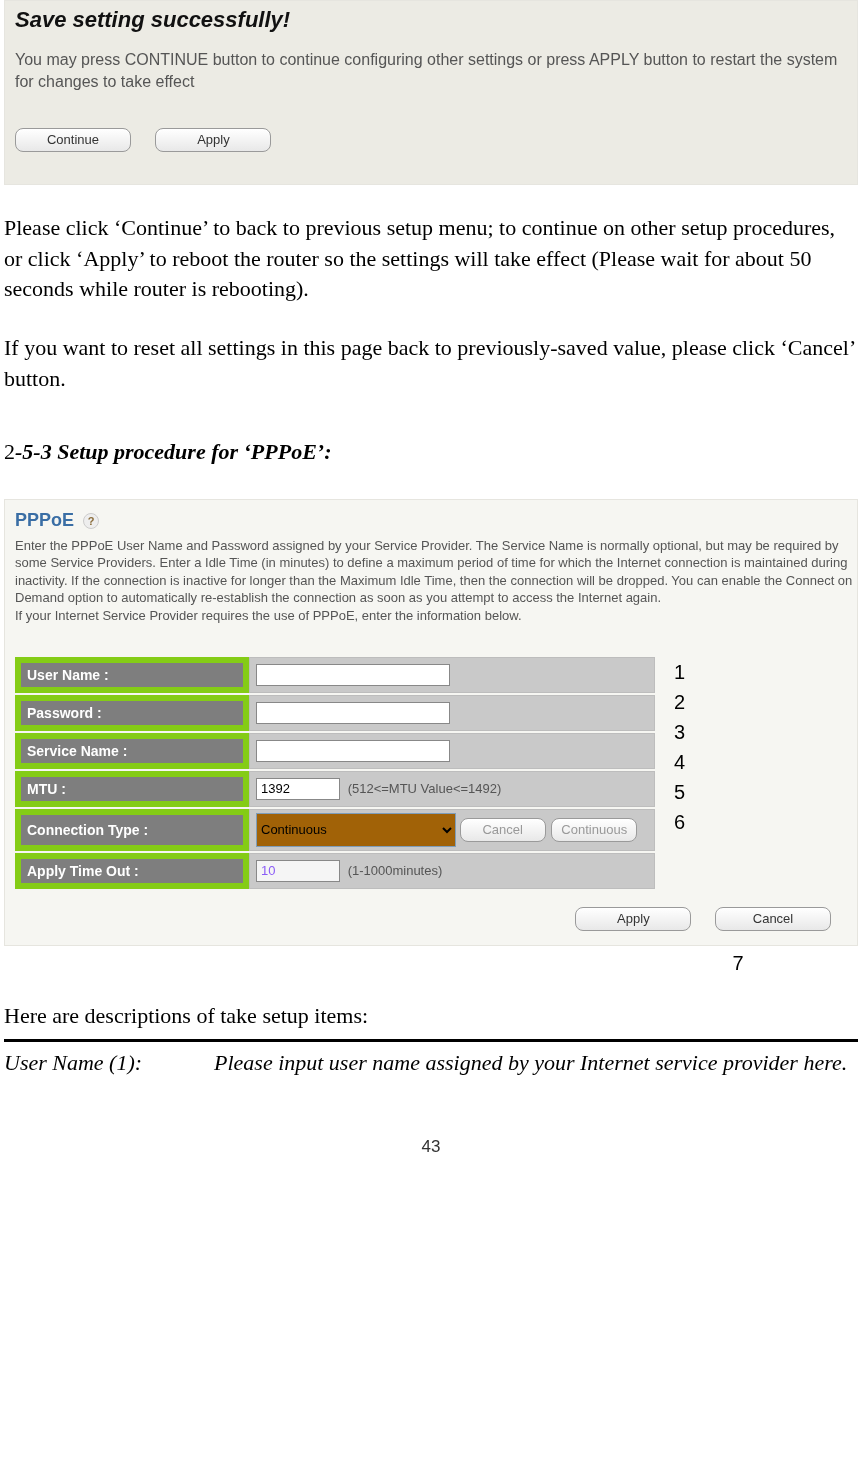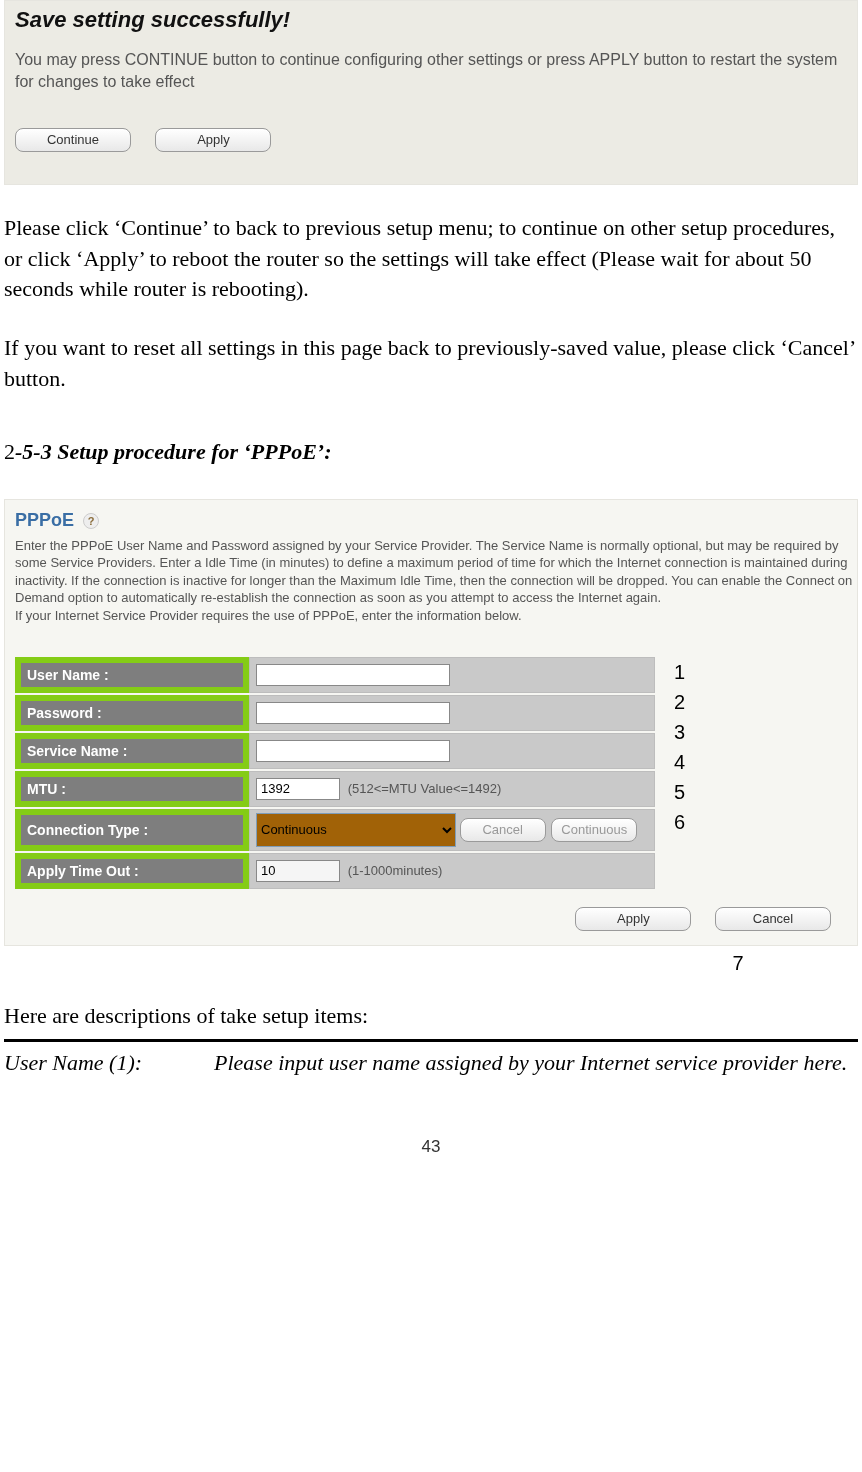--- a/index.html
+++ b/index.html
@@ -120,21 +120,21 @@
   .form-table input[type=text] {
     font-family: Arial, sans-serif;
     font-size: 13px;
     height: 18px;
     border: 1px solid #888;
     padding: 1px 4px;
     background: #fff;
   }
   .form-table input.w-long { width: 184px; }
   .form-table input.w-short { width: 74px; }
-  .form-table input:disabled { background:#f5f5f5; color:#000000; }
+  .form-table input:disabled { background:#f5f5f5; color:#8b5cf6; }
   .form-table select {
     font-family: Arial, sans-serif;
     font-size: 13px;
     height: 34px;
     border: 1px solid #7f9db9;
     width: 200px;
     background:#a16207;
   }
   .hint { color:#555; font-size:13px; margin-left:4px; }
   .numcol {

